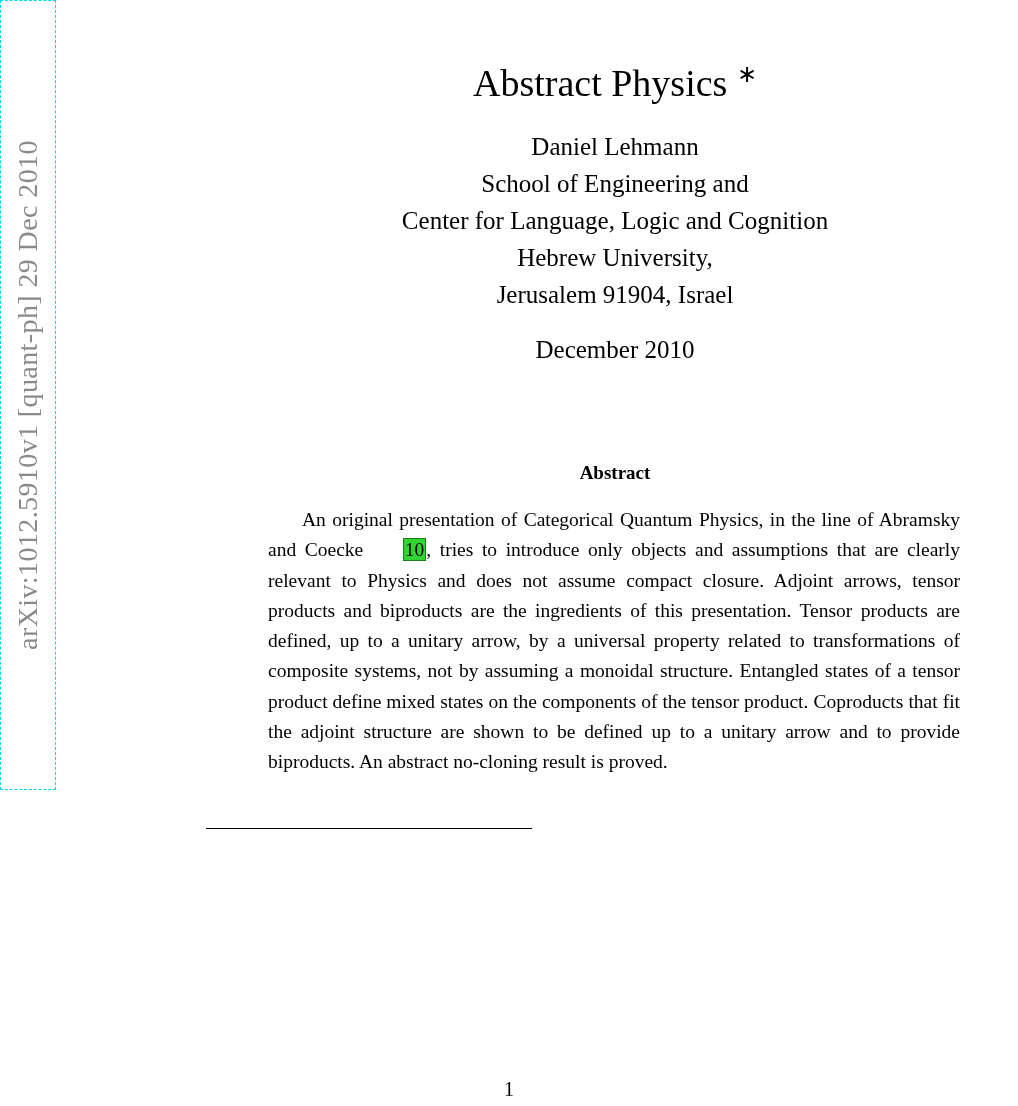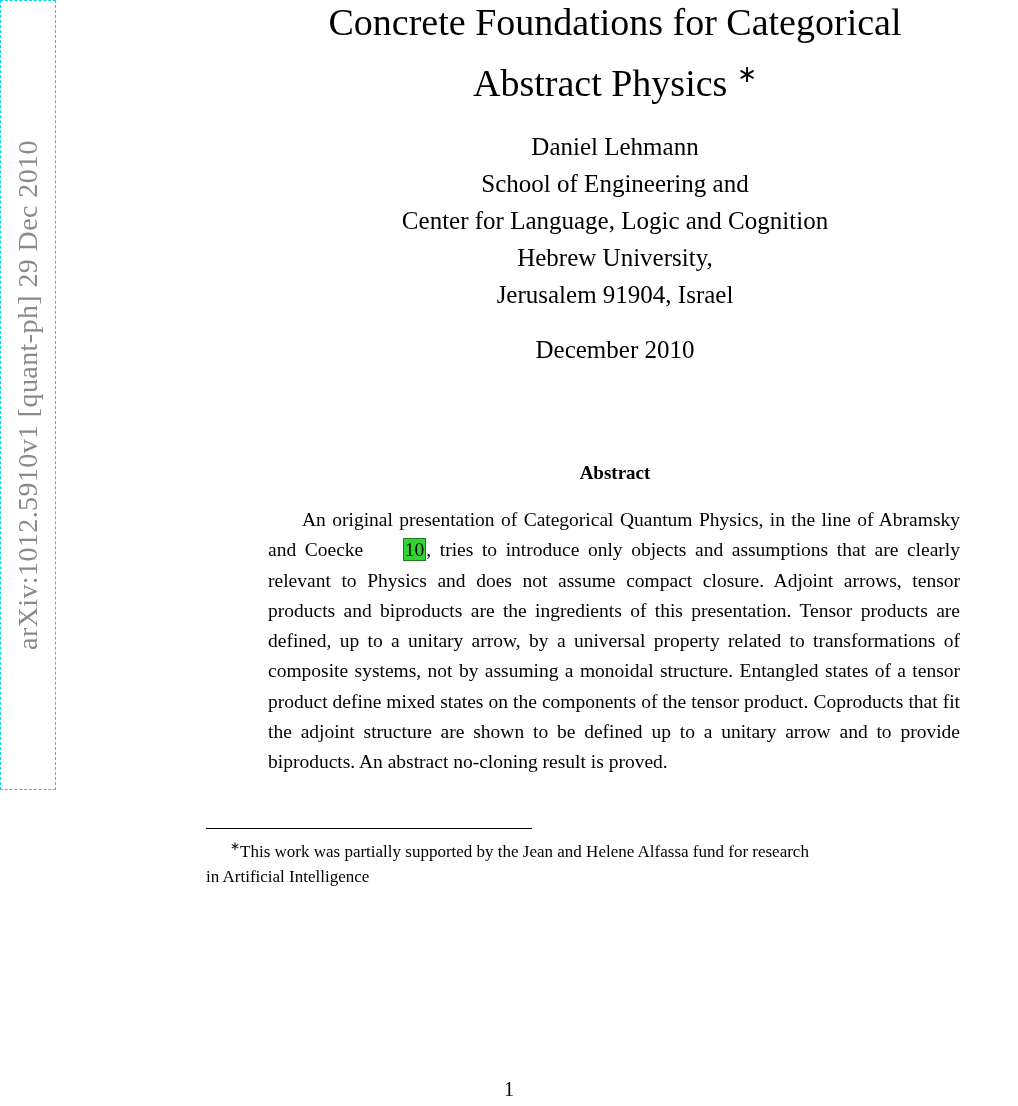--- a/index.html
+++ b/index.html
@@ -149,40 +149,37 @@
 </head>
 <body>
 
 <div id="arxiv-stamp">
   <span class="vtext">arXiv:1012.5910v1  [quant-ph]  29 Dec 2010</span>
 </div>
 
 <div id="paper">
 
   <div id="title">
-    <span>Concrete Foundations for Categorical</span><br>
+    <br>
     <span>Abstract Physics</span>
     <span class="star">∗</span>
   </div>
 
   <div id="authorblock">
     <div>Daniel Lehmann</div>
     <div>School of Engineering and</div>
     <div>Center for Language, Logic and Cognition</div>
     <div>Hebrew University,</div>
     <div>Jerusalem 91904, Israel</div>
   </div>
 
   <div id="dateblock">December 2010</div>
 
   <div id="abstract-head">Abstract</div>
 
   <div id="abstract-body"><span>An original presentation of Categorical Quantum Physics, in the line of Abramsky and Coecke </span><a class="cite-link" href="#"><span>10</span></a><span>, tries to introduce only objects and assumptions that are clearly relevant to Physics and does not assume compact closure. Adjoint arrows, tensor products and biproducts are the ingredients of this presentation. Tensor products are defined, up to a unitary arrow, by a universal property related to transformations of composite systems, not by assuming a monoidal structure. Entangled states of a tensor product define mixed states on the components of the tensor product. Coproducts that fit the adjoint structure are shown to be defined up to a unitary arrow and to provide biproducts. An abstract no-cloning result is proved.</span></div>
 
   <div id="footnote-rule"></div>
 
-  <div id="footnote">
-    <span class="fn-indent"></span><span class="fstar">∗</span><span>This work was partially supported by the Jean and Helene Alfassa fund for research</span><br><span>in Artificial Intelligence</span>
-  </div>
 
   <div id="pagenum">1</div>
 
 </div>
 
 </body></html>

